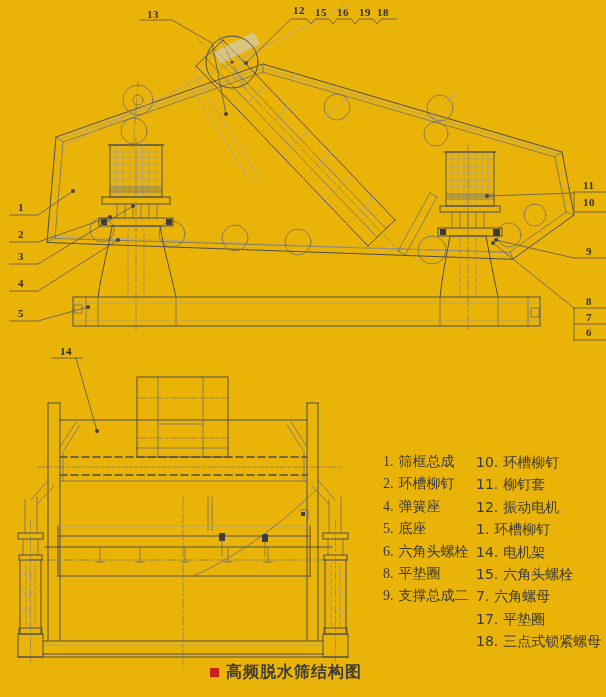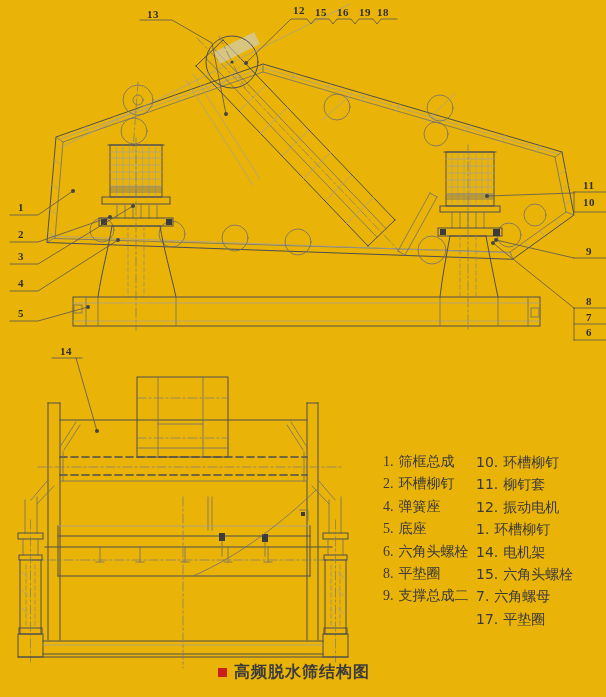--- a/index.html
+++ b/index.html
@@ -20,21 +20,21 @@
   .band{fill:#6a6a6a;opacity:.35;stroke:none;}
   .co{position:absolute;font:bold 11px "Liberation Serif","DejaVu Serif",serif;color:#2f2f2f;
       letter-spacing:.5px;white-space:nowrap;}
   .legend{position:absolute;left:383px;top:451px;width:220px;color:#3a3a3a;
           font-size:14px;}
   .lcol{position:absolute;top:0;}
   .lcol.c1{left:0;font-family:Liberation Serif, serif;}
   .lcol.c2{left:93px;}
   .lrow{height:22.4px;line-height:22.4px;white-space:nowrap;}
   .ln{display:inline-block;margin-right:5px;}
-  .titlebar{position:absolute;left:197px;top:662px;display:flex;align-items:center;padding-left:21px;}
+  .titlebar{position:absolute;left:189px;top:662px;display:flex;align-items:center;padding-left:21px;}
   .bullet{width:9px;height:9px;background:#c9201d;margin-right:7px;}
   .ttl{font-size:16px;font-weight:600;color:#3b3b3b;letter-spacing:1px;}
 </style>
 </head>
 <body>
 
 <div class="canvas">
 
 <svg class="art" width="606" height="697" viewBox="0 0 606 697">
 
@@ -263,20 +263,21 @@
   </div>
   <div class="lcol c2">
     <div class="lrow"><span class="ln">10.</span><span class="ll">环槽柳钉</span></div>
     <div class="lrow"><span class="ln">11.</span><span class="ll">柳钉套</span></div>
     <div class="lrow"><span class="ln">12.</span><span class="ll">振动电机</span></div>
     <div class="lrow"><span class="ln">1.</span><span class="ll">环槽柳钉</span></div>
     <div class="lrow"><span class="ln">14.</span><span class="ll">电机架</span></div>
     <div class="lrow"><span class="ln">15.</span><span class="ll">六角头螺栓</span></div>
     <div class="lrow"><span class="ln">7.</span><span class="ll">六角螺母</span></div>
     <div class="lrow"><span class="ln">17.</span><span class="ll">平垫圈</span></div>
+    <div class="lrow"><span class="ln">18.</span><span class="ll">三点式锁紧螺母</span></div>
   </div>
 </div>
 
 <div class="titlebar">
   <span class="bullet"></span>
   <span class="ttl">高频脱水筛结构图</span>
 </div>
 
 </div>
 

